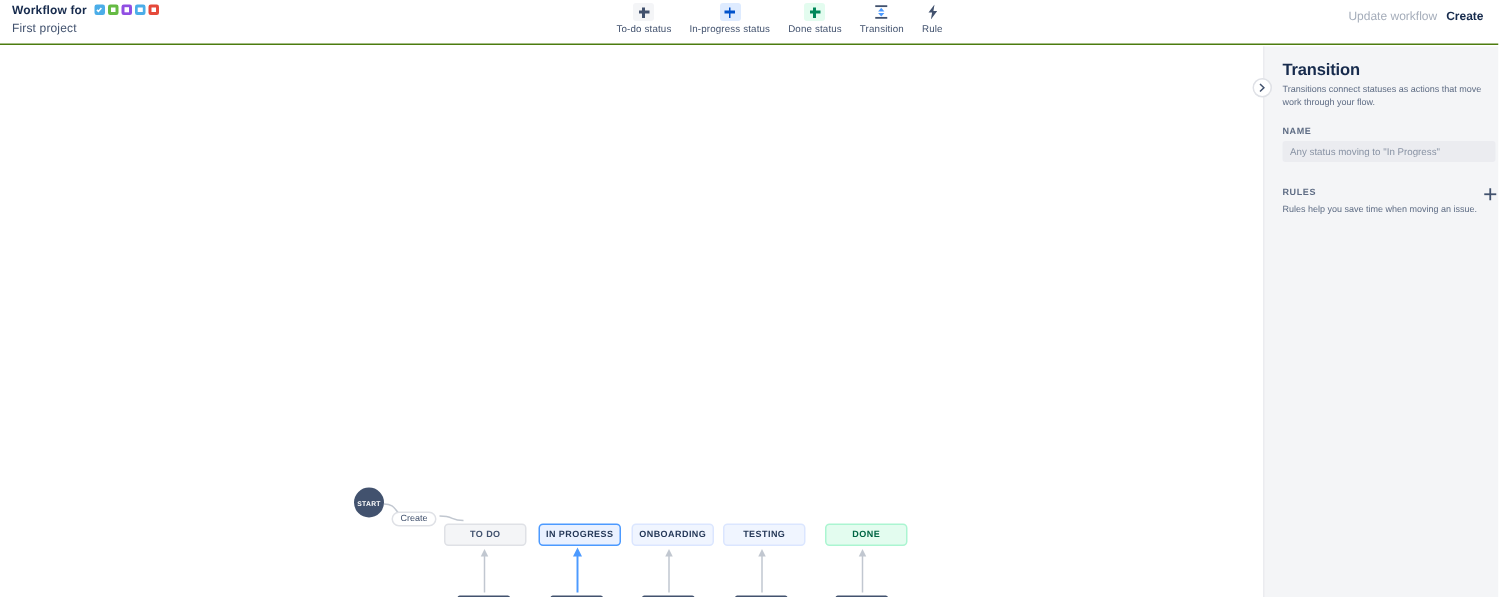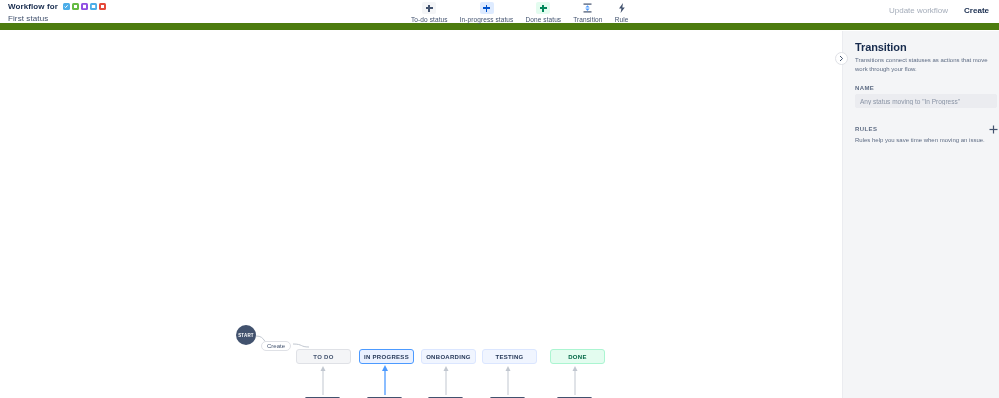--- a/index.html
+++ b/index.html
@@ -8,21 +8,21 @@
     font-family: "Liberation Sans", sans-serif;
     background: #ffffff;
     color: #172b4d;
     overflow: hidden;
   }
   #app { position: relative; width: 999px; height: 398px; }
 
   
   .header {
     position: absolute; left: 0; top: 0; width: 999px; height: 30px;
-    border-bottom: 7px solid #4d7c0f;
+    border-bottom: 1px solid #4d7c0f;
     background: #fff;
   }
   .hdr-left { position: absolute; left: 8px; top: 1px; }
   .hdr-title-row { display: flex; align-items: center; gap: 3px; height: 11px; }
   .hdr-title {
     font-size: 8px; font-weight: bold; color: #172b4d; letter-spacing: .1px;
     white-space: nowrap;
   }
   .type-icons { display: flex; align-items: center; gap: 2px; margin-left: 2px; }
   .ti { width: 7px; height: 7px; border-radius: 1.5px; position: relative; }
@@ -46,21 +46,21 @@
   }
   .plus-glyph { position: relative; width: 7px; height: 7px; }
   .plus-glyph:before, .plus-glyph:after {
     content: ""; position: absolute; background: currentColor;
   }
   .plus-glyph:before { left: 2.6px; top: 0; width: 1.8px; height: 7px; }
   .plus-glyph:after { left: 0; top: 2.6px; width: 7px; height: 1.8px; }
 
   .hdr-right {
     position: absolute; right: 8px; top: 4px;
-    display: flex; align-items: center; gap: 10px;
+    display: flex; align-items: center; gap: 0;
   }
   .btn-update {
     font-size: 8px; color: #a5adba; background: transparent;
     border: none; padding: 2px 4px; cursor: default; white-space: nowrap;
   }
   .btn-close {
     font-size: 8px; color: #172b4d; font-weight: 600; background: transparent;
     border: none; padding: 2px 2px; cursor: pointer; white-space: nowrap;
   }
 
@@ -176,21 +176,21 @@
                 <rect x="1.8" y="2" width="3.4" height="3" fill="#fff"></rect>
               </svg>
           </span>
           <span class="ti" style="background:#e5493a">
             <svg width="7" height="7" viewBox="0 0 7 7">
                 <rect x="2" y="2" width="3" height="3" fill="#fff"></rect>
               </svg>
           </span>
         </span>
       </div>
-      <div class="hdr-sub">First status</div>
+      <div class="hdr-sub">First project</div>
     </div>
 
     <div class="toolbar">
       <div class="tool">
         <span class="tool-icon" style="background:#f4f5f7;color:#42526e">
           <span class="plus-glyph"></span>
         </span>
         <span class="tool-label">To-do status</span>
       </div>
       <div class="tool">

